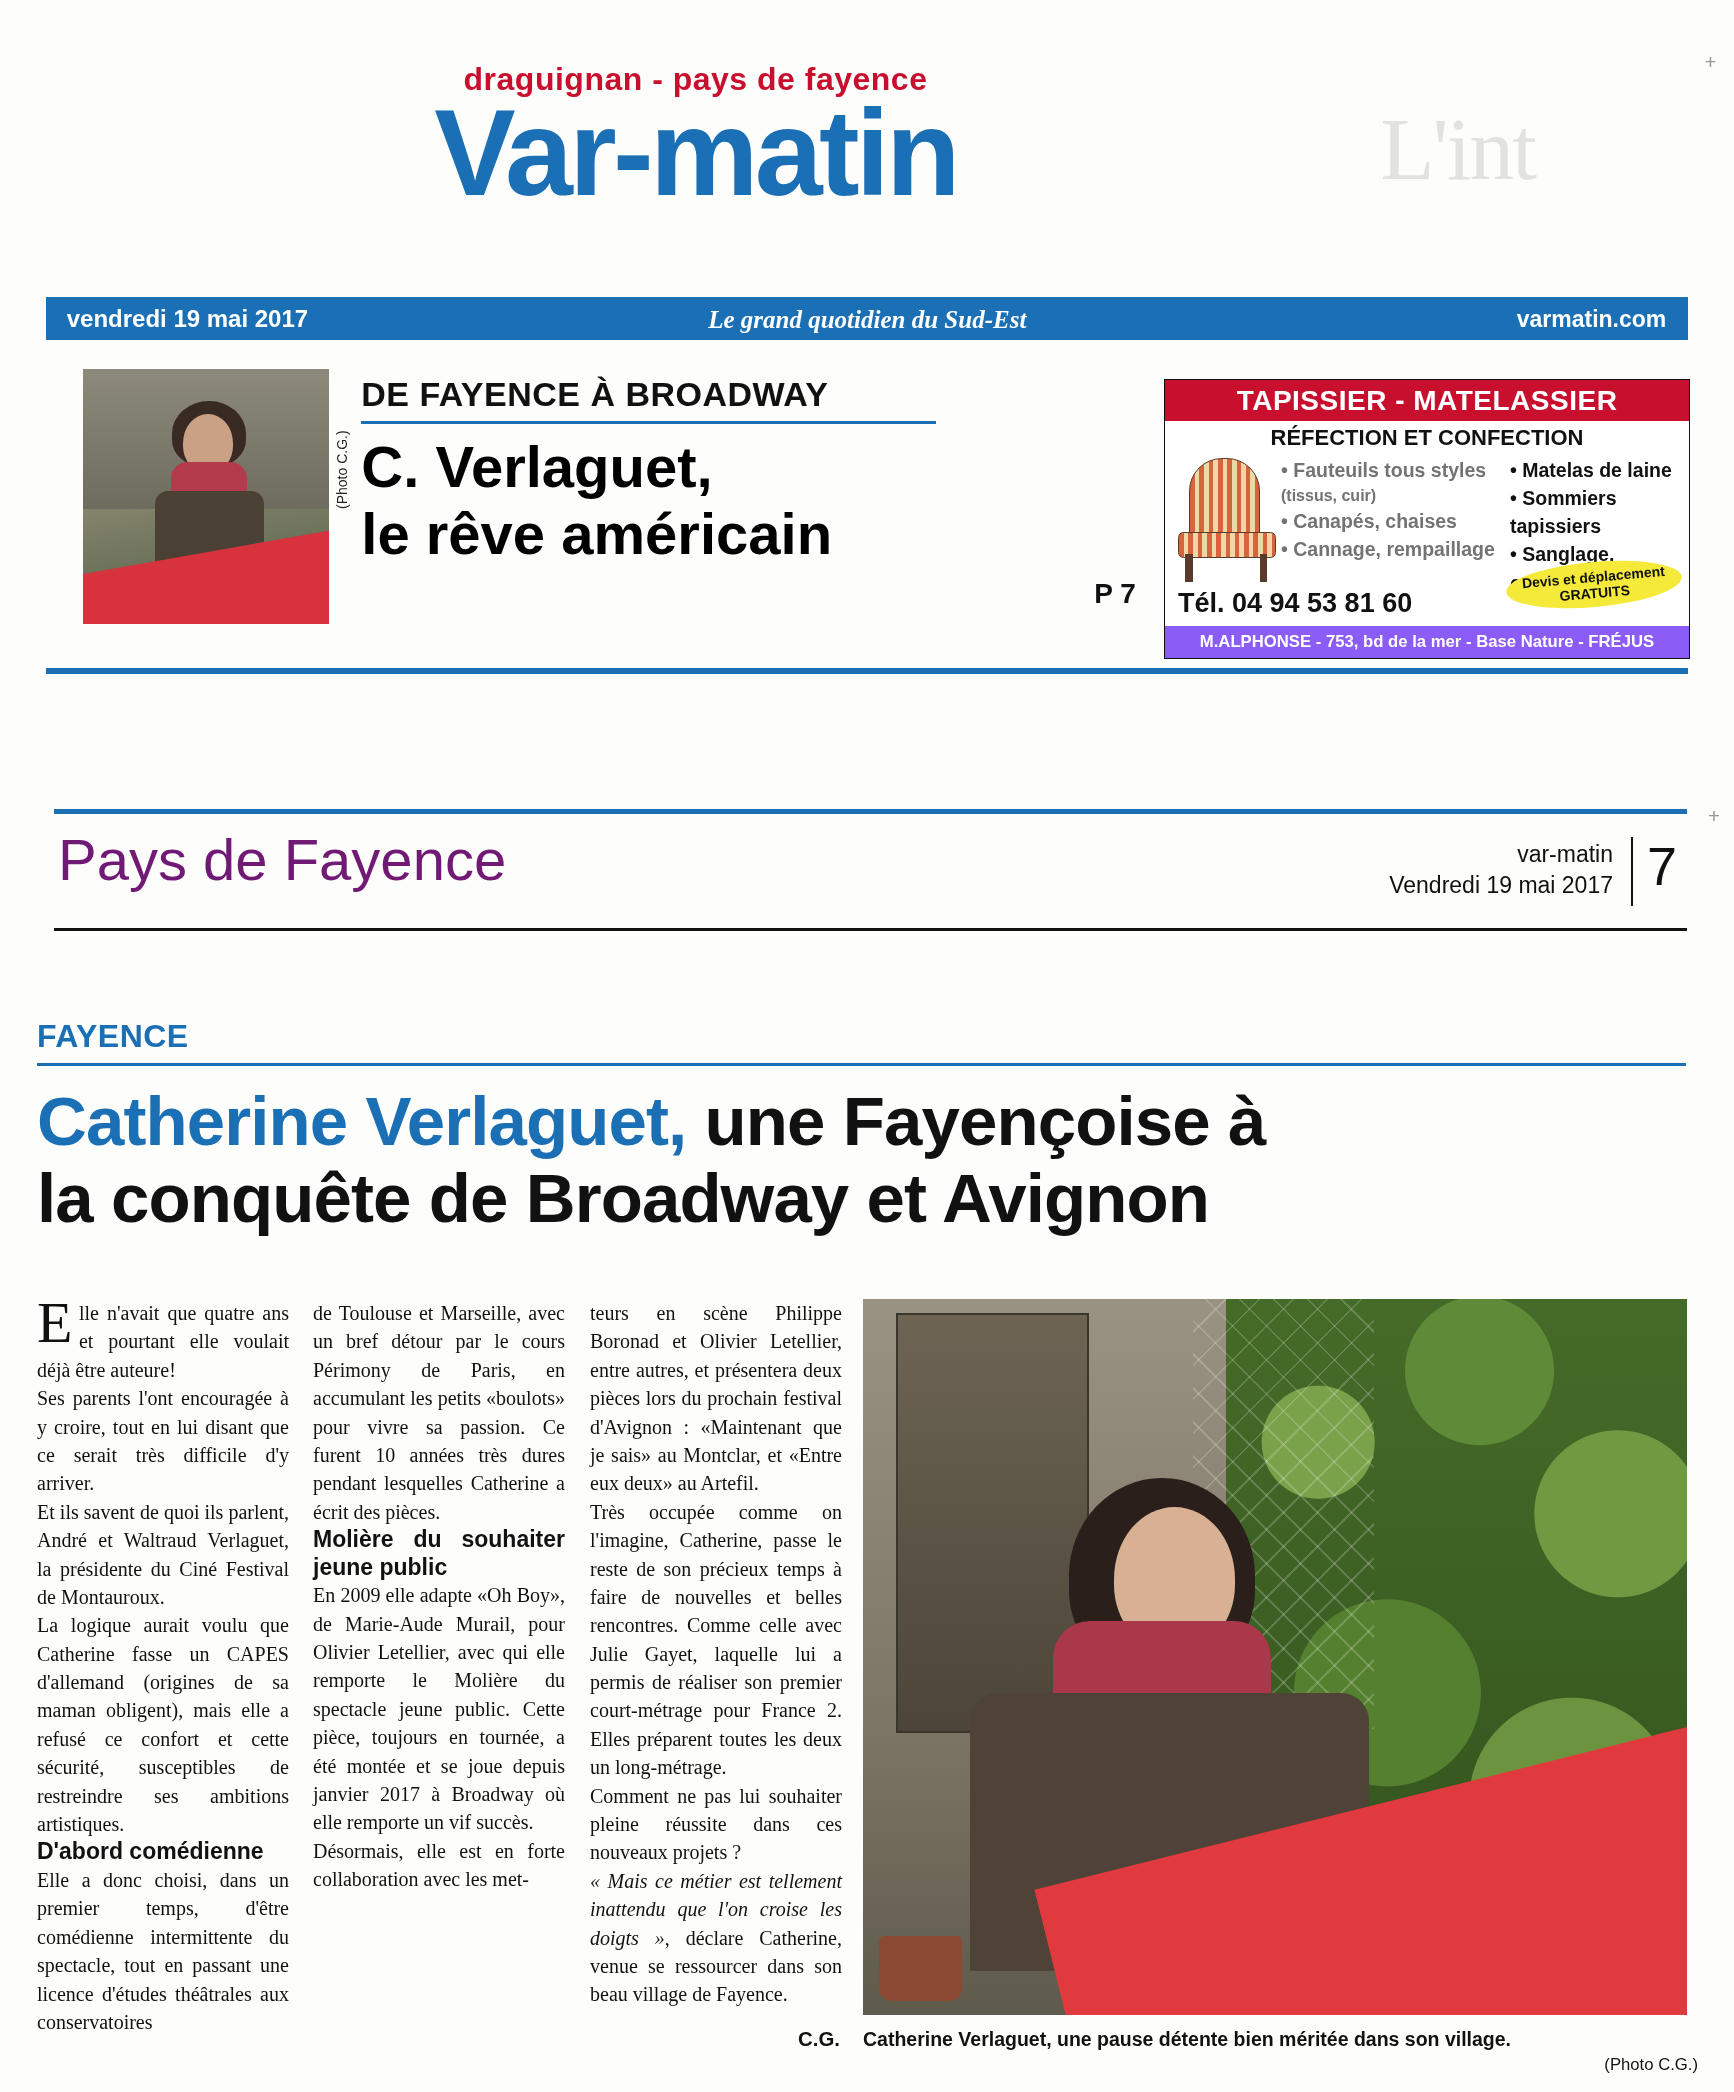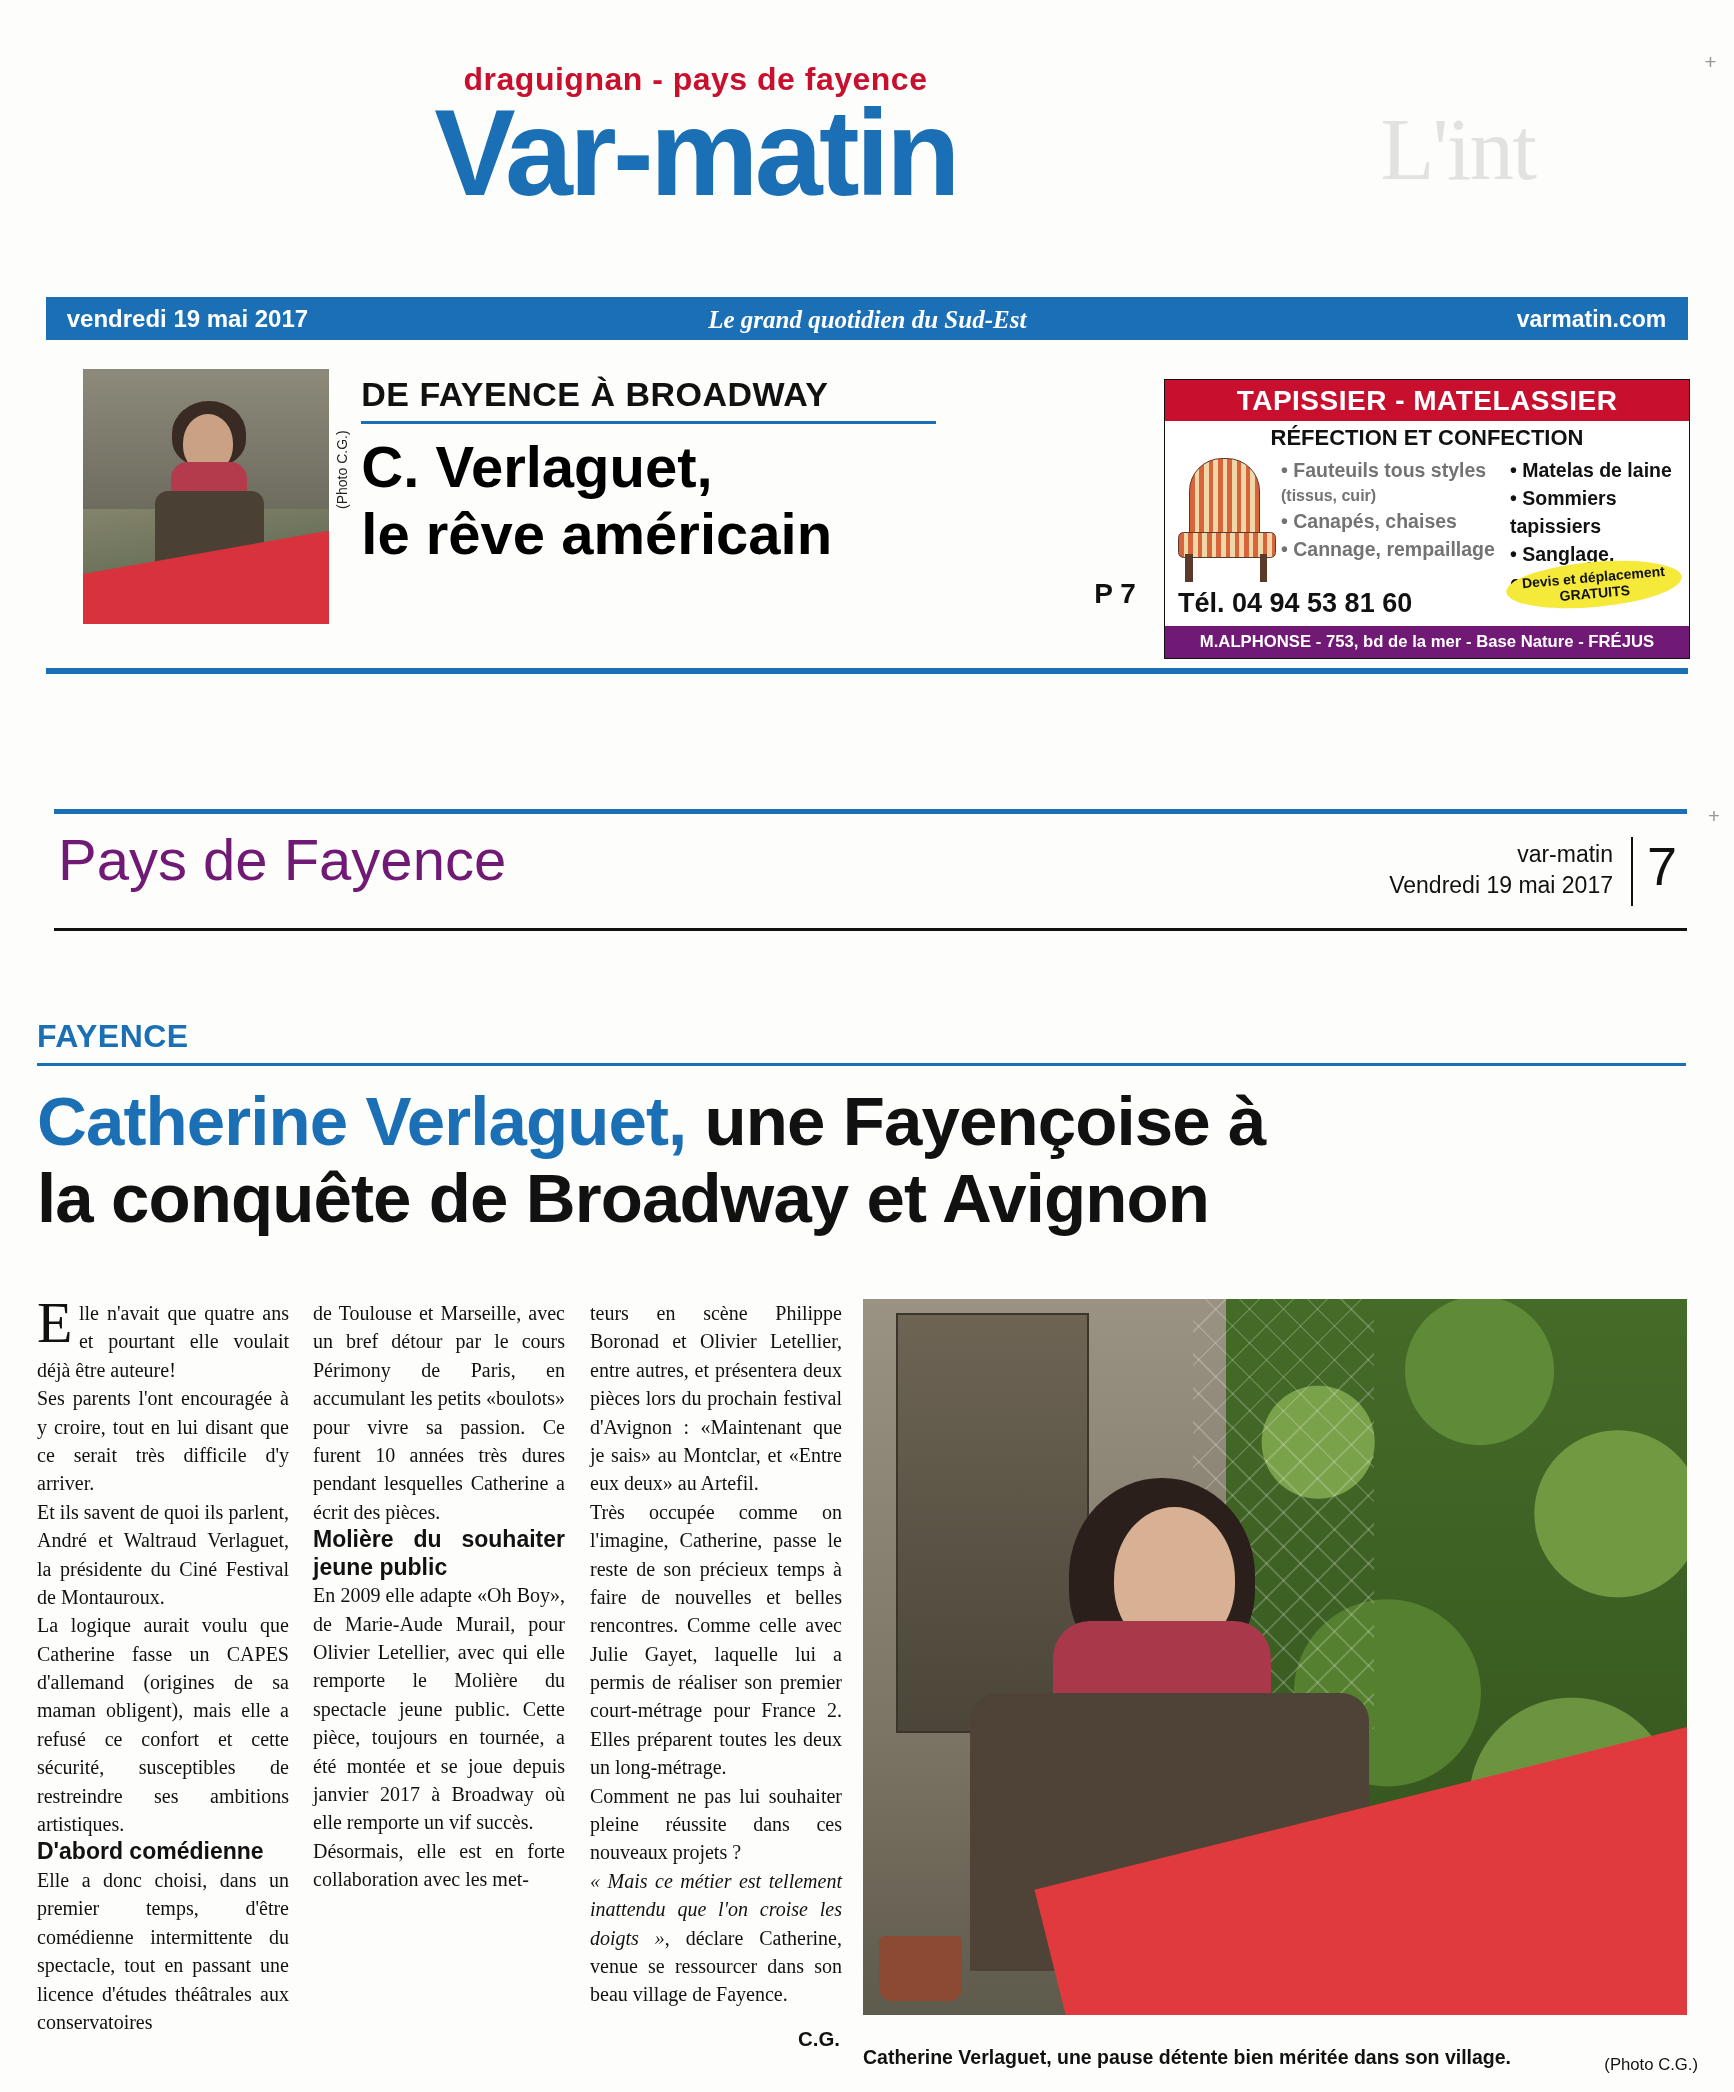--- a/index.html
+++ b/index.html
@@ -300,21 +300,21 @@
     bottom: 39px;
     font-family: "Liberation Sans", sans-serif;
     font-weight: bold;
     font-size: 27px;
     color: #111;
     text-align: center;
   }
   .ad-foot {
     position: absolute;
     left: 0; bottom: 0; width: 100%;
-    background: #701a75;
+    background: #8b5cf6;
     color: #fff;
     font-family: "Liberation Sans", sans-serif;
     font-weight: bold;
     font-size: 16.7px;
     text-align: center;
     padding: 5.6px 0;
   }
   .mast-rule {
     position: absolute;
     left: 9.3px;
@@ -518,21 +518,20 @@
 
   .caption {
     position: absolute;
     left: 863px;
     top: 2028px;
     width: 824px;
     font-family: "Liberation Sans", sans-serif;
     font-weight: bold;
     font-size: 19.5px;
     color: #111;
-    margin-top: 18px;
   }
   .caption-credit {
     position: absolute;
     right: 37px;
     top: 2055px;
     font-family: "Liberation Sans", sans-serif;
     font-size: 16.7px;
     color: #111;
   }
   .byline {

